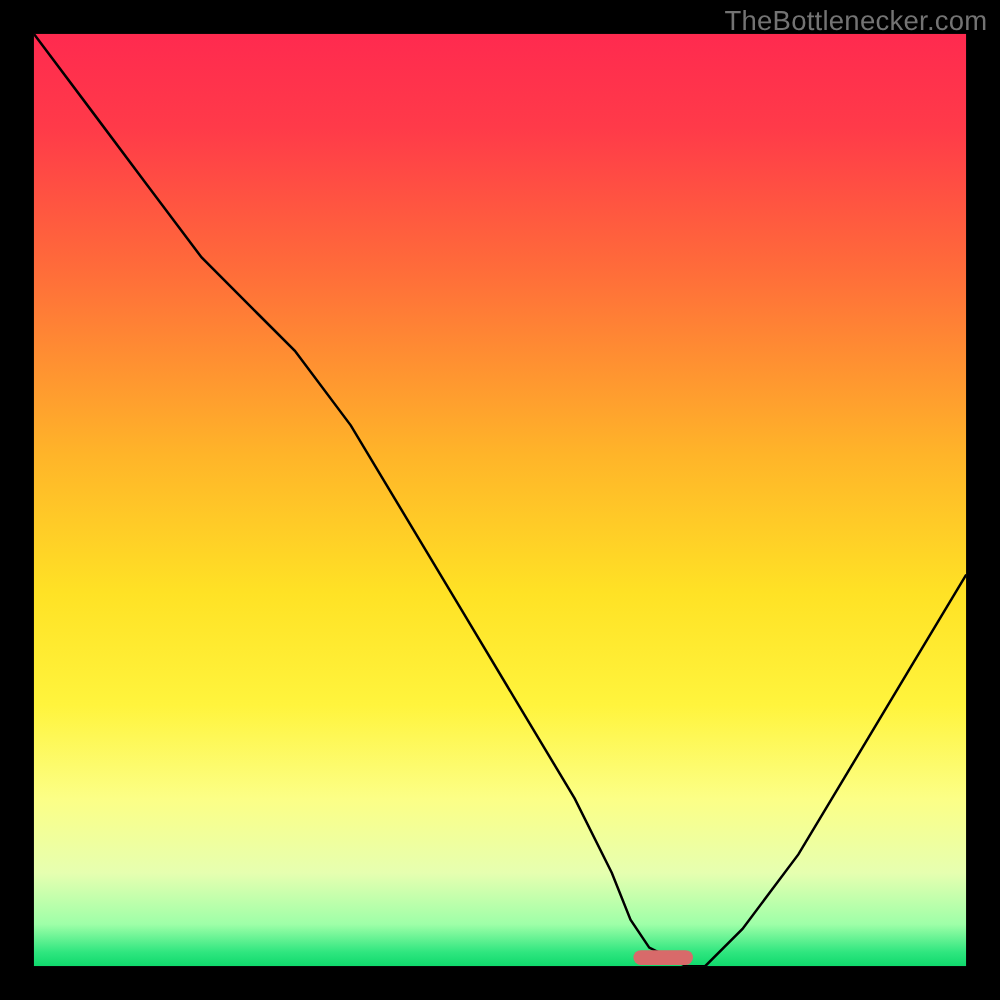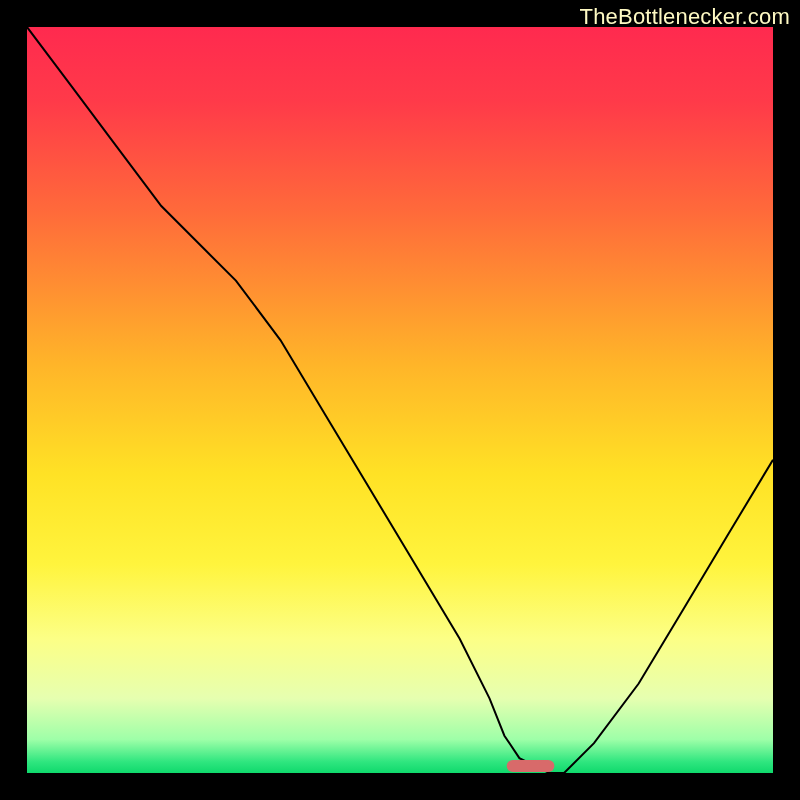--- a/index.html
+++ b/index.html
@@ -23,21 +23,21 @@
     position: absolute;
     left: 0;
     top: 0;
     width: 746px;
     height: 746px;
   }
   .watermark {
     position: absolute;
     top: 4px;
     right: 10px;
-    color: #fef9c3;
+    color: #737373;
     font-size: 22px;
     font-weight: 500;
     letter-spacing: 0.2px;
     user-select: none;
   }
 </style>
 </head>
 <body>
 
 <div class="frame">

